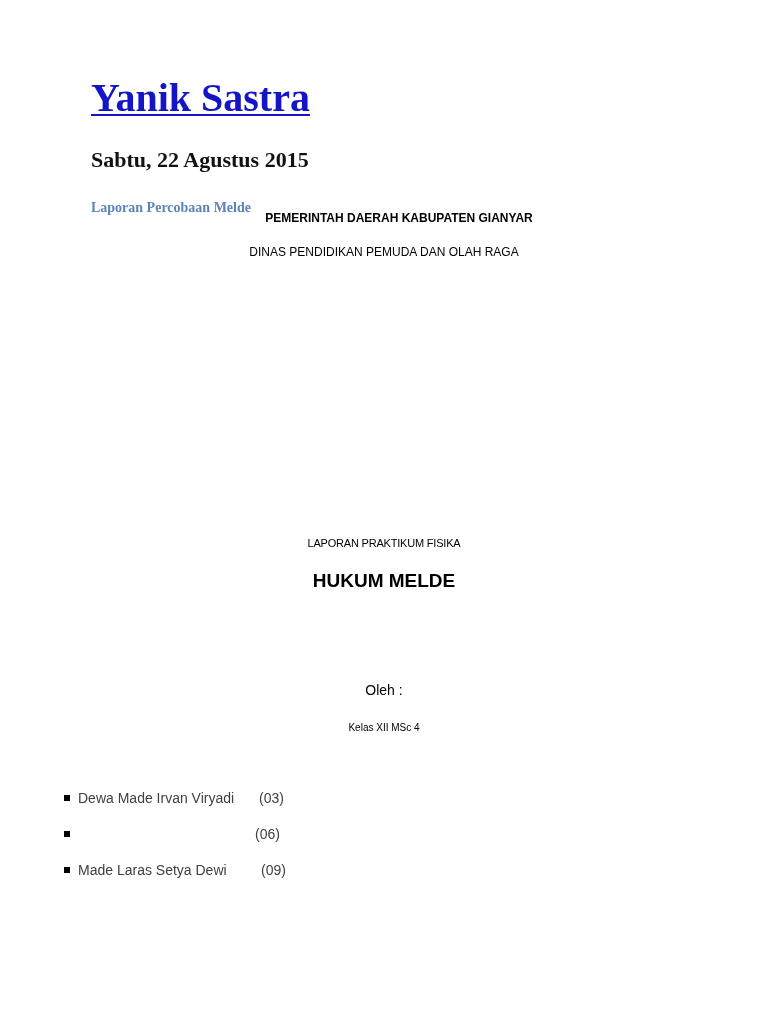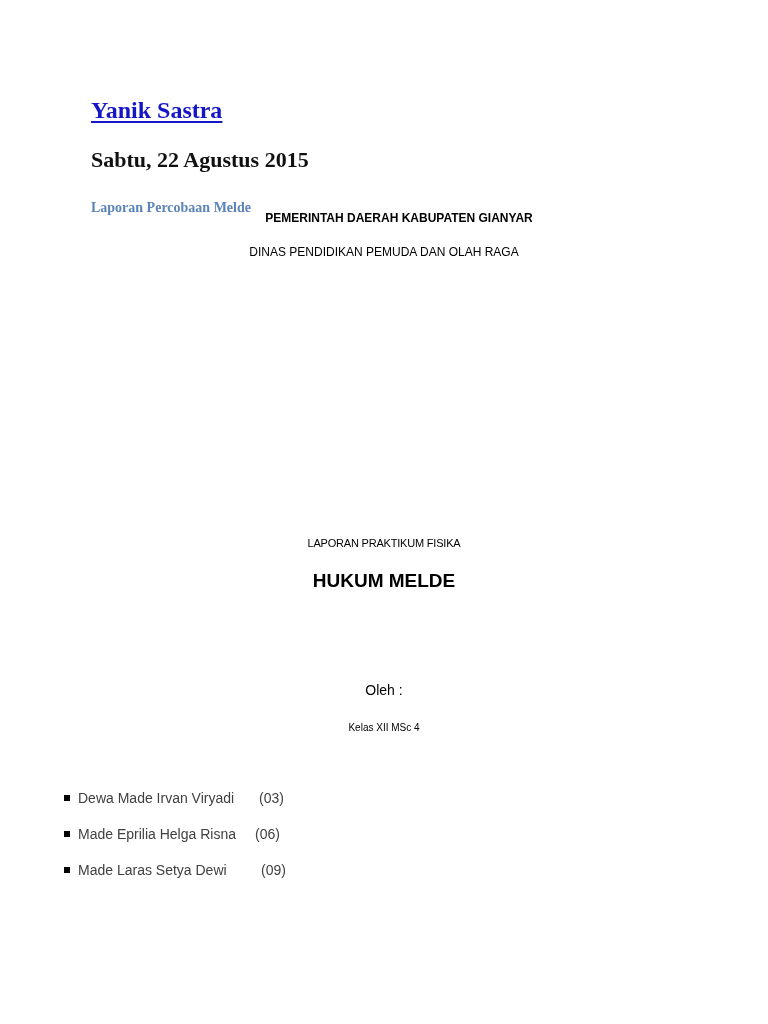--- a/index.html
+++ b/index.html
@@ -11,24 +11,24 @@
       width: 768px;
       height: 1024px;
       position: relative;
       overflow: hidden;
       color: #000000;
     }
     .abs { position: absolute; white-space: nowrap; }
 
     .blog-title {
       left: 91px;
-      top: 92px;
+      top: 80px;
       font-family: "Liberation Serif", "DejaVu Serif", serif;
       font-weight: bold;
-      font-size: 24px;
+      font-size: 40px;
       line-height: 36px;
       color: #1515c8;
       text-decoration: underline;
       text-decoration-thickness: 2px;
       text-underline-offset: 3px;
       cursor: pointer;
     }
     .post-date {
       left: 91px;
       top: 146px;
@@ -150,21 +150,20 @@
 <div class="abs center-line class-label">Kelas XII MSc 4</div>
 
 <ul class="members">
   <li class="member">
     <span class="bullet"></span>
     <span class="member-name">Dewa Made Irvan Viryadi</span>
     <span class="member-number" style="left:195px;">(03)</span>
   </li>
   <li class="member">
     <span class="bullet"></span>
-    <span class="member-name">Made Eprilia Helga Risna</span>
     <span class="member-number" style="left:191px;">(06)</span>
   </li>
   <li class="member">
     <span class="bullet"></span>
     <span class="member-name">Made Laras Setya Dewi</span>
     <span class="member-number" style="left:197px;">(09)</span>
   </li>
 </ul>
 
 </body></html>

